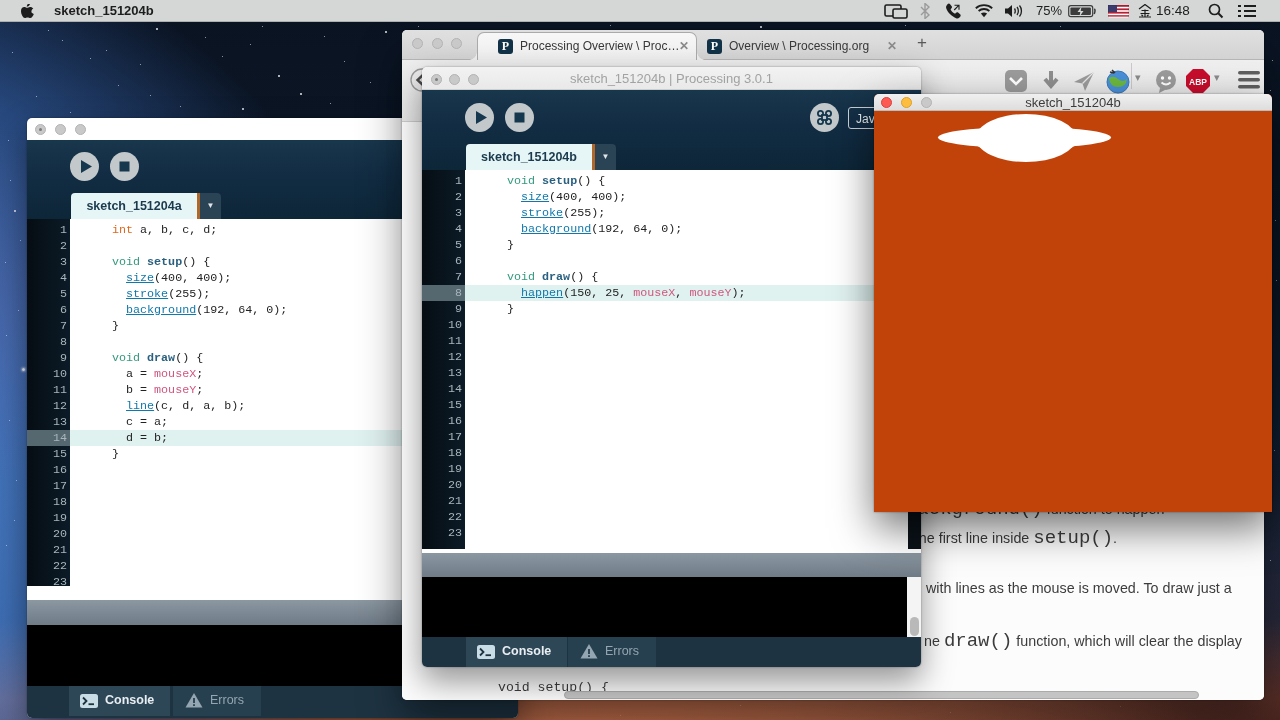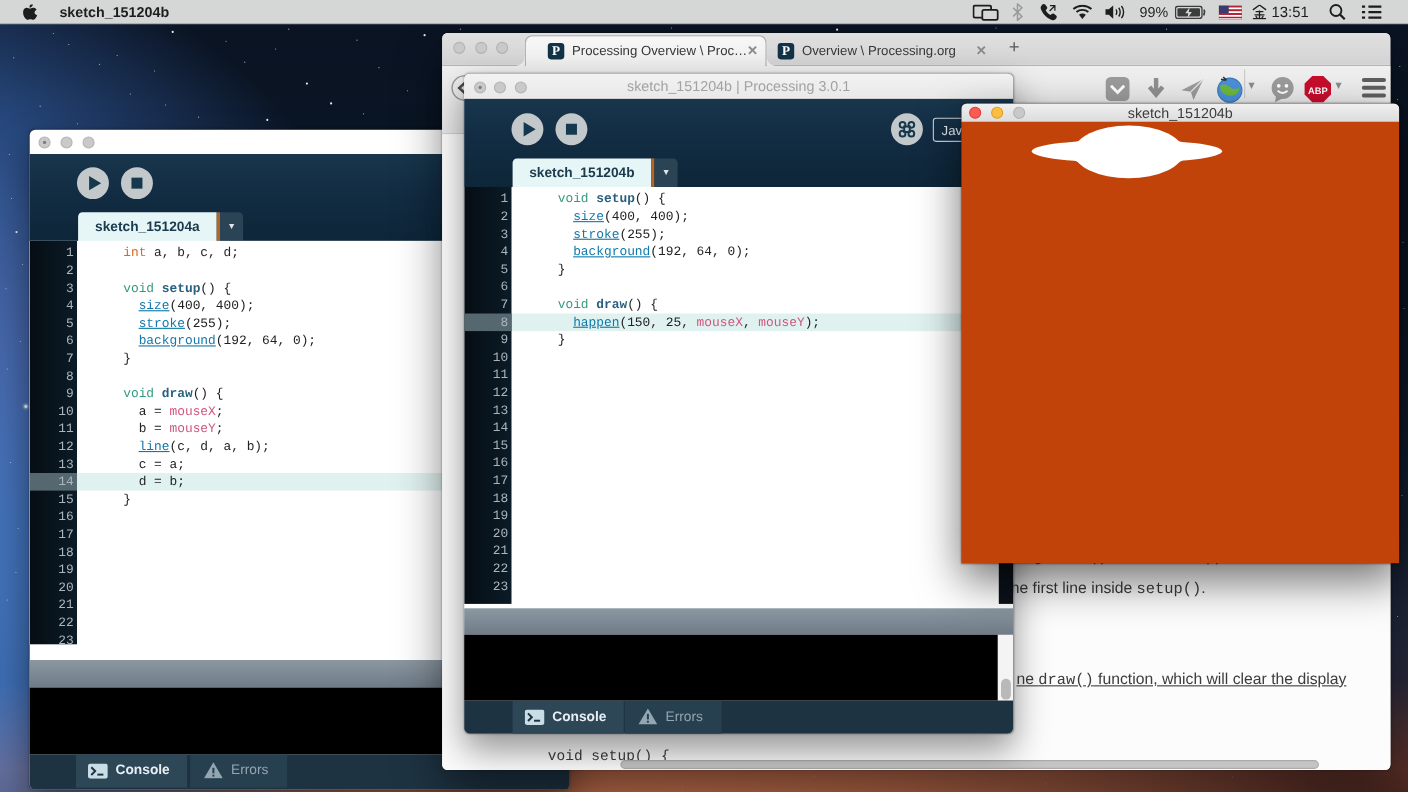--- a/index.html
+++ b/index.html
@@ -37,21 +37,21 @@
   background:linear-gradient(180deg,#e0e0e0,#d3d3d3); border-bottom:1px solid #b5b5b5;}
 .tlight { position:absolute; width:11px; height:11px; border-radius:50%; background:#c9c9c9; border:1px solid #b3b3b3; }
 .tlight.red { background:#fc5a52; border-color:#de3e36; }
 .tlight.yellow { background:#fdbe40; border-color:#dfa023; }
 .tdot { position:absolute; left:3px; top:3px; width:3px; height:3px; border-radius:50%; background:#7c7c7c; }
 #btoolbar { position:absolute; left:0; top:30px; width:862px; height:62px;
   background:linear-gradient(180deg,#efefef,#e6e6e6); border-bottom:1px solid #cccccc; }
 #bcontent { position:absolute; left:0; top:92px; width:862px; height:578px; background:#fcfcfc;
   border-radius:0 0 5px 5px; overflow:hidden; }
 .btext { position:absolute; font-size:14.3px; color:#3c3c3c; white-space:nowrap; }
-.bmono { font-family:"Liberation Mono", monospace; font-size:14px; }
+.bmono { font-family:"Liberation Mono", monospace; font-size:19px; }
 #bscroll { position:absolute; left:162px; top:661px; width:635px; height:8px; border-radius:4px;
   background:#c4c4c4; border:1px solid #ababab; }
 .tab { position:absolute; top:2px; height:28px; }
 .tabface { position:absolute; border-radius:7px 7px 0 0; background:linear-gradient(180deg,#f7f7f7,#eeeeee);
   border:1px solid #aaaaaa; border-bottom:none; }
 .tabtxt { position:absolute; font-size:12px; color:#383838; white-space:nowrap; }
 .favicon { position:absolute; width:15px; height:15px; border-radius:3px; background:#123247; color:#fff;
   font-family:"Liberation Serif", serif; font-weight:bold; font-size:12px; text-align:center; line-height:15px; }
 .tclose { position:absolute; color:#8a8a8a; font-size:12px; font-weight:bold; }
 
@@ -326,21 +326,22 @@
         <g fill="#5f5f5f">
           <rect width="22" height="3.6" rx="1.8"></rect>
           <rect y="7" width="22" height="3.6" rx="1.8"></rect>
           <rect y="14" width="22" height="3.6" rx="1.8"></rect>
         </g>
       </svg>
   </div>
   <div id="bcontent">
     <div class="btext" style="left:430px; top:376px;">moving the <span class="bmono">background()</span> function to happen</div>
     <div class="btext" style="left:493px; top:405px;">be the first line inside <span class="bmono">setup()</span>.</div>
-    <div class="btext" style="left:522px; top:488px;text-decoration:underline;">ne <span class="bmono">draw()</span> function, which will clear the display</div>
+    <div class="btext" style="left:524px; top:458px;">with lines as the mouse is moved. To draw just a</div>
+    <div class="btext" style="left:522px; top:508px;">ne <span class="bmono">draw()</span> function, which will clear the display</div>
     <div class="btext bmono" style="left:96px; top:558px; font-size:13.2px;">void setup() {</div>
   </div>
   <div id="bscroll"></div>
 </div>
 
 <div class="win ide" id="ide2">
   <div class="title">sketch_151204b | Processing 3.0.1</div>
   <div class="tlight" style="left:9px; top:7px;">
       <span class="tdot"></span>
     </div>
@@ -467,21 +468,21 @@
 
   <svg class="micon" style="left:974px; top:4px;" width="20" height="14" viewBox="0 0 20 14">
     <path fill="#1d1d1d" d="M10 13.2 L6.9 9.5 c1.7-1.5 4.5-1.5 6.2 0 z"></path>
     <path fill="none" stroke="#1d1d1d" stroke-width="1.8" d="M4.6 7.0 c3-2.7 7.8-2.7 10.8 0 M1.8 4.2 c4.6-4 11.8-4 16.4 0"></path>
   </svg>
 
   <svg class="micon" style="left:1004px; top:4px;" width="20" height="14" viewBox="0 0 20 14">
     <path fill="#1d1d1d" d="M1 4.5 L4 4.5 L8 1 L8 13 L4 9.5 L1 9.5 z"></path>
     <path fill="none" stroke="#1d1d1d" stroke-width="1.3" d="M10.5 4.5 c1 1.2 1 3.8 0 5 M13 3 c1.8 2 1.8 6 0 8 M15.5 1.5 c2.6 3 2.6 8 0 11"></path>
   </svg>
-  <div class="micon" style="left:1036px; top:3px; font-size:13px; position:absolute;">99%</div>
+  <div class="micon" style="left:1036px; top:3px; font-size:13px; position:absolute;">75%</div>
 
   <svg class="micon" style="left:1068px; top:5px;" width="29" height="13" viewBox="0 0 29 13">
     <rect x="0.7" y="0.7" width="24" height="11" rx="2.2" fill="none" stroke="#3c3c3c" stroke-width="1.2"></rect>
     <rect x="2.4" y="2.4" width="20.5" height="7.6" rx="1" fill="#3c3c3c"></rect>
     <path d="M26.2 4 q1.6 0.8 0 5" stroke="#3c3c3c" stroke-width="1.6" fill="none"></path>
     <path fill="#d5d6d6" d="M13.5 1.5 L9.5 7 L12.3 7 L11.5 11.5 L15.5 6 L12.7 6 z"></path>
   </svg>
 
   <svg class="micon" style="left:1108px; top:5px;" width="21" height="13" viewBox="0 0 21 13">
     <rect width="21" height="13" fill="#b22234"></rect>
@@ -495,21 +496,21 @@
     <rect x="0" width="21" height="13" fill="none" stroke="rgba(0,0,0,.3)" stroke-width="0.6"></rect>
   </svg>
 
   <svg class="micon" style="left:1138px; top:4px;" width="14" height="14" viewBox="0 0 14 14">
     <g stroke="#1d1d1d" stroke-width="1.2" fill="none">
       <path d="M7 0.5 L1 5 M7 0.5 L13 5"></path>
       <path d="M3.5 6.5 L10.5 6.5 M2.5 9.5 L11.5 9.5 M1 13 L13 13 M7 5.5 L7 13"></path>
       <path d="M3.5 10.8 L5 12.2 M10.5 10.8 L9 12.2"></path>
     </g>
   </svg>
-  <div class="micon" style="left:1156px; top:3px; font-size:13.5px; position:absolute;">13:51</div>
+  <div class="micon" style="left:1156px; top:3px; font-size:13.5px; position:absolute;">16:48</div>
 
   <svg class="micon" style="left:1208px; top:3px;" width="16" height="16" viewBox="0 0 16 16">
     <circle cx="6.5" cy="6.5" r="5" fill="none" stroke="#1d1d1d" stroke-width="1.7"></circle>
     <path d="M10.3 10.3 L14.5 14.5" stroke="#1d1d1d" stroke-width="2"></path>
   </svg>
 
   <svg class="micon" style="left:1238px; top:4px;" width="18" height="14" viewBox="0 0 18 14">
     <g stroke="#1d1d1d" stroke-width="1.9">
         <path d="M0 2 L3 2 M6 2 L18 2 M0 7 L3 7 M6 7 L18 7 M0 12 L3 12 M6 12 L18 12"></path>
       </g>

